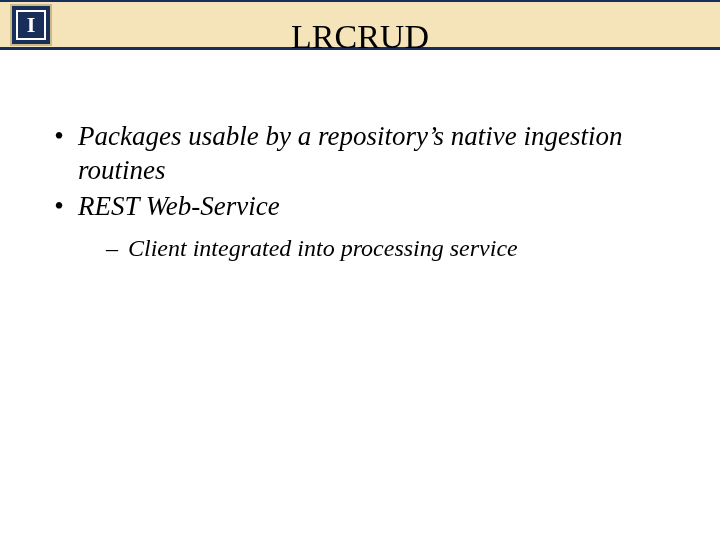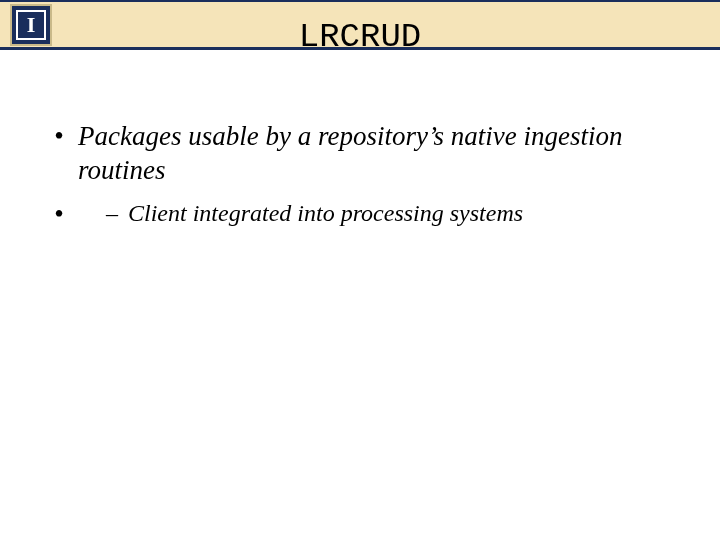--- a/index.html
+++ b/index.html
@@ -45,21 +45,21 @@
   .logo-i {
     color: #fff;
     font-family: Georgia, serif;
     font-weight: bold;
     font-size: 22px;
     line-height: 1;
   }
   .title {
     font-size: 34px;
     color: #000;
-    font-family: Liberation Mono, monospace;
+    font-family: Liberation Serif, serif;
     margin-top: 24px;
   }
   .content {
     padding: 70px 50px 0 50px;
   }
   .bullet-list {
     list-style: none;
   }
   .bullet-item {
     position: relative;
@@ -107,20 +107,21 @@
   </div>
   <div class="title">LRCRUD</div>
 </div>
 
 <div class="content">
   <ul class="bullet-list">
     <li class="bullet-item">
       <span>Packages usable by a repository’s native ingestion routines</span>
     </li>
     <li class="bullet-item">
+      <span>REST Web-Service</span>
       <ul class="sub-list">
         <li class="sub-item">
-          <span>Client integrated into processing systems</span>
+          <span>Client integrated into processing service</span>
         </li>
       </ul>
     </li>
   </ul>
 </div>
 
 </body></html>

